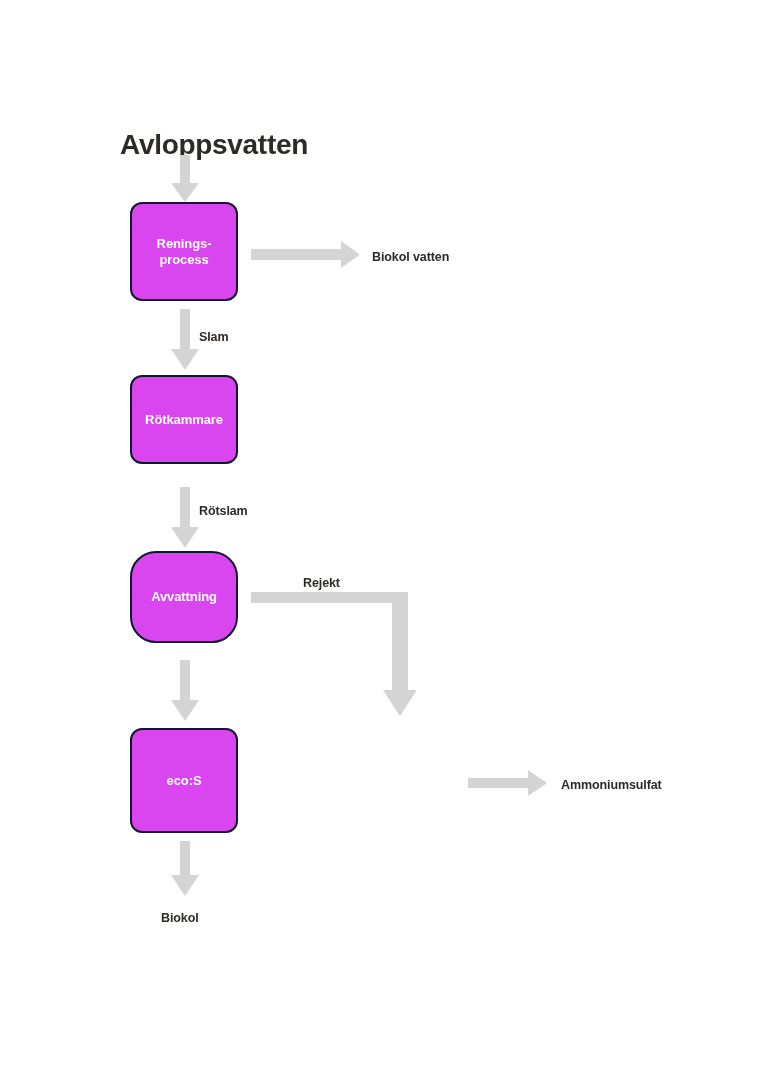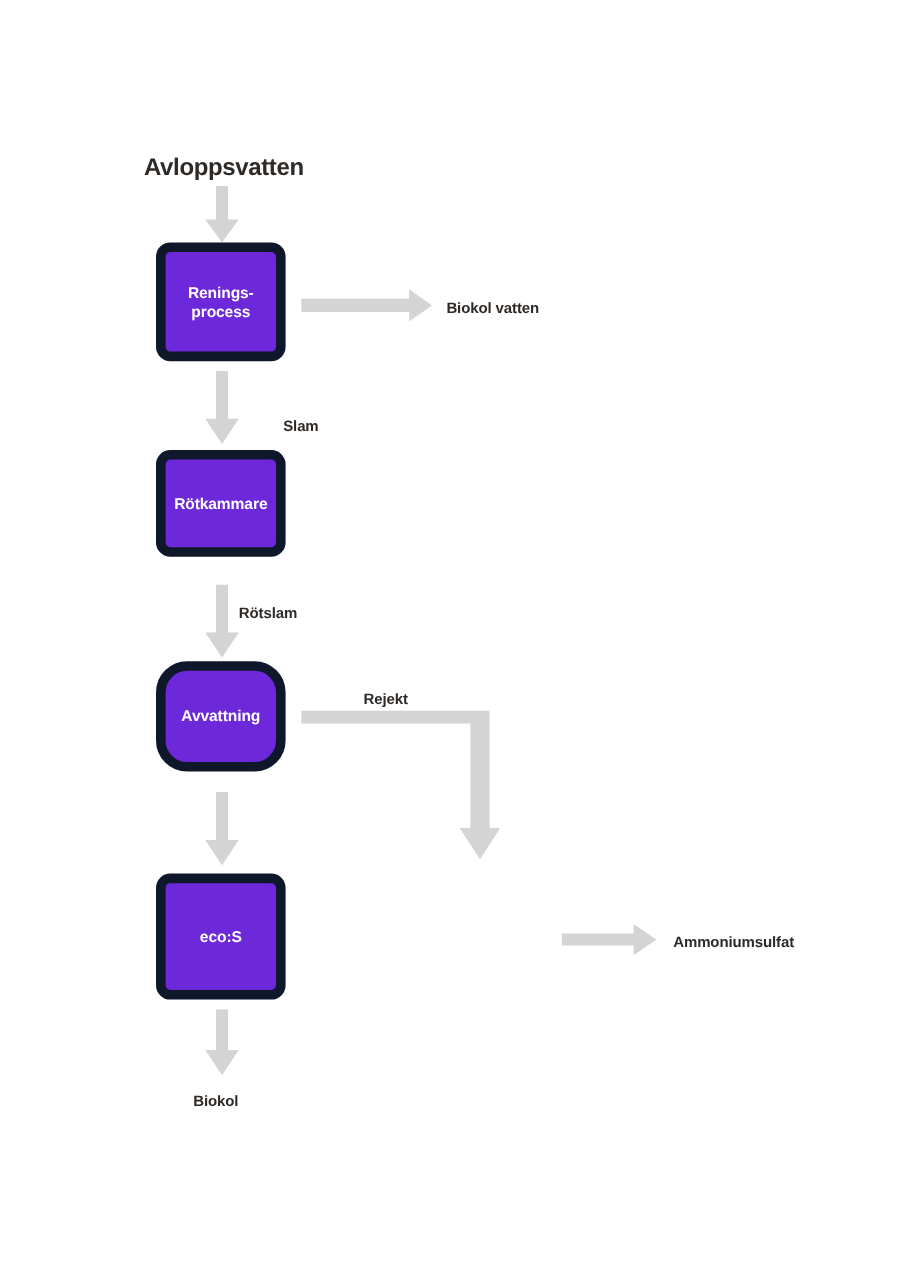--- a/index.html
+++ b/index.html
@@ -14,22 +14,22 @@
     position: relative;
     width: 768px;
     height: 1071px;
     background: #ffffff;
     overflow: hidden;
   }
   
   .proc-box {
     position: absolute;
     box-sizing: border-box;
-    background: #6d28d9;
-    border: 8px solid #0f172a;
+    background: #d946ef;
+    border: 2px solid #0f172a;
     border-radius: 12px;
     display: flex;
     align-items: center;
     justify-content: center;
     text-align: center;
   }
   .proc-label {
     color: #ffffff;
     font-family: "Liberation Sans Narrow", "Liberation Sans", sans-serif;
     font-weight: bold;
@@ -46,21 +46,21 @@
     font-weight: bold;
     font-size: 12.5px;
     letter-spacing: -0.1px;
     white-space: nowrap;
   }
   .title-label {
     position: absolute;
     color: #2e2a27;
     font-family: "Liberation Sans Narrow", "Liberation Sans", sans-serif;
     font-weight: bold;
-    font-size: 20px;
+    font-size: 28px;
     letter-spacing: -0.3px;
     white-space: nowrap;
   }
   
   .arrow {
     position: absolute;
   }
   .arrow svg { display: block; }
 </style>
 </head>
@@ -86,21 +86,21 @@
       <polygon points="0,8 90,8 90,0 109,13.5 90,27 90,19 0,19" fill="#d4d4d4"></polygon>
     </svg>
   </div>
   <div class="flow-label" style="left:372px; top:250px;">Biokol vatten</div>
 
   <div class="arrow" style="left:170px; top:309px;">
     <svg width="30" height="62" viewBox="0 0 30 62">
       <polygon points="10,0 20,0 20,40 29,40 15,61 1,40 10,40" fill="#d4d4d4"></polygon>
     </svg>
   </div>
-  <div class="flow-label" style="left:199px; top:348px;margin-left:37px;">Slam</div>
+  <div class="flow-label" style="left:199px; top:330px;">Slam</div>
 
   <div class="proc-box" style="left:130px; top:375px; width:108px; height:89px;">
     <span class="proc-label">Rötkammare</span>
   </div>
 
   <div class="arrow" style="left:170px; top:487px;">
     <svg width="30" height="62" viewBox="0 0 30 62">
       <polygon points="10,0 20,0 20,40 29,40 15,61 1,40 10,40" fill="#d4d4d4"></polygon>
     </svg>
   </div>

